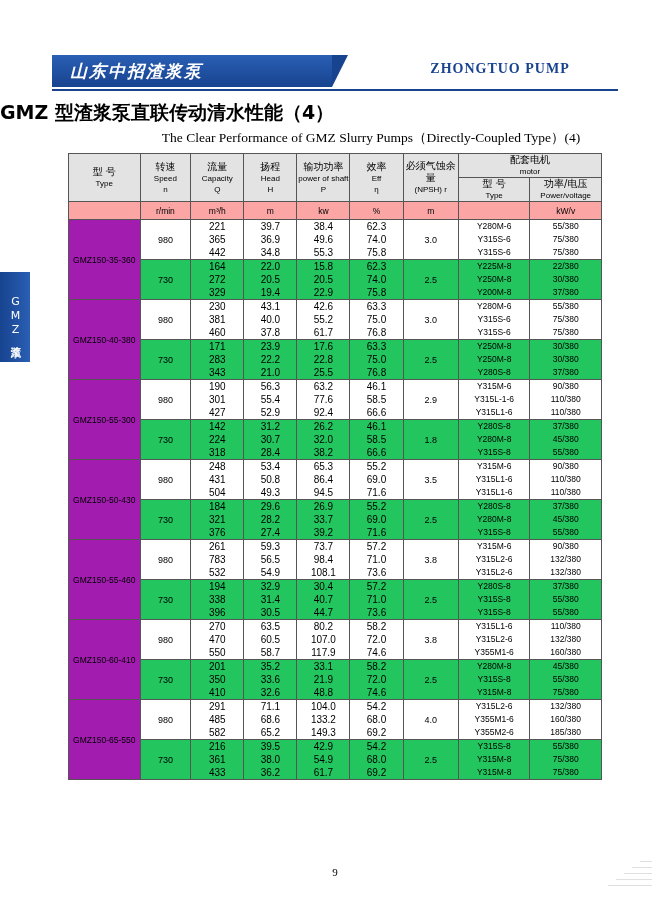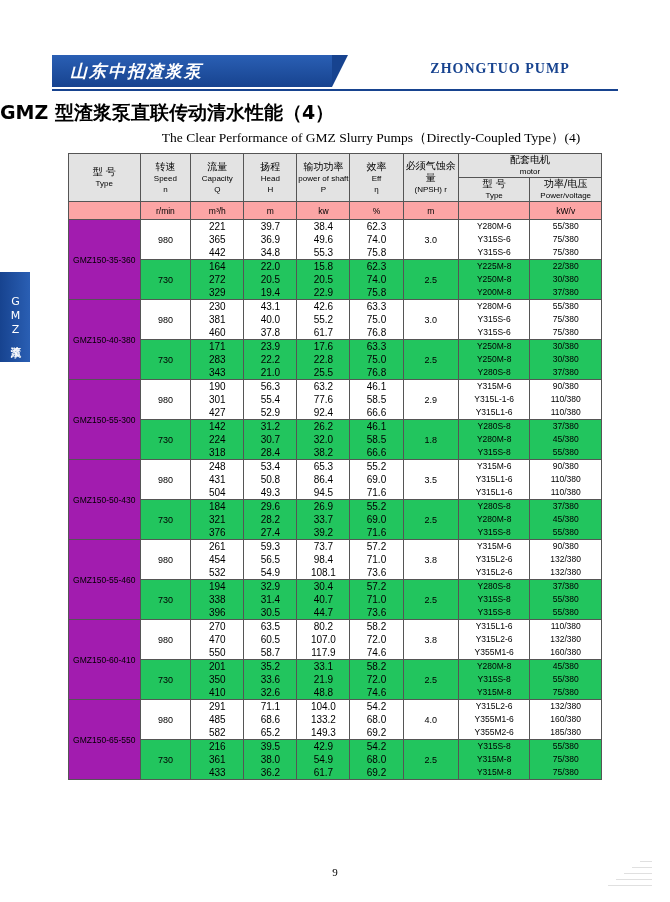--- a/index.html
+++ b/index.html
@@ -642,21 +642,21 @@
                 <i>55/380</i>
               </span>
             </td>
           </tr>
           <tr class="band">
             <td class="model" rowspan="2">GMZ150-55-460</td>
             <td class="speed">980</td>
             <td class="num">
               <span class="cellrows">
                 <i>261</i>
-                <i>454</i>
+                <i>783</i>
                 <i>532</i>
               </span>
             </td>
             <td class="num">
               <span class="cellrows">
                 <i>59.3</i>
                 <i>56.5</i>
                 <i>54.9</i>
               </span>
             </td>

